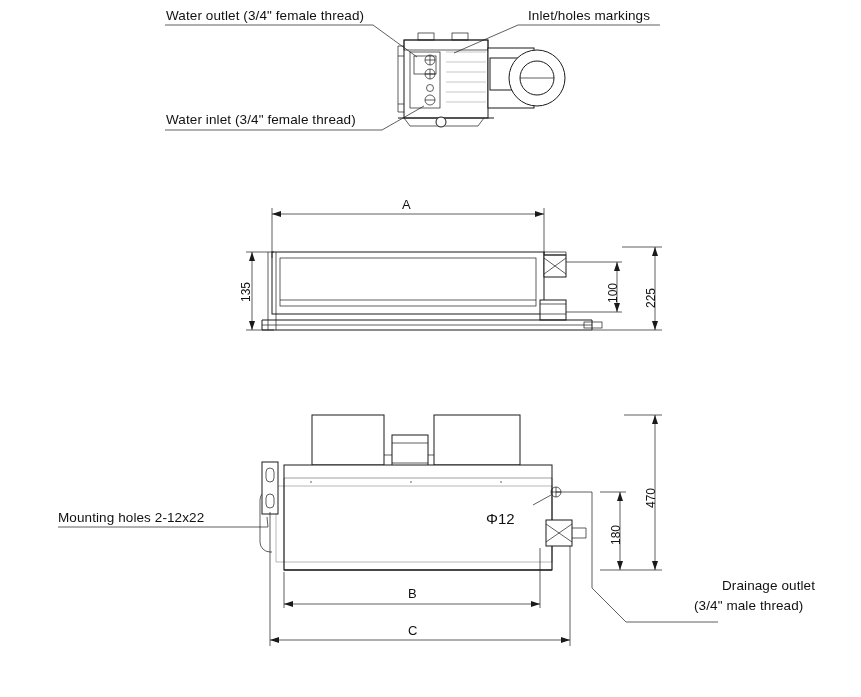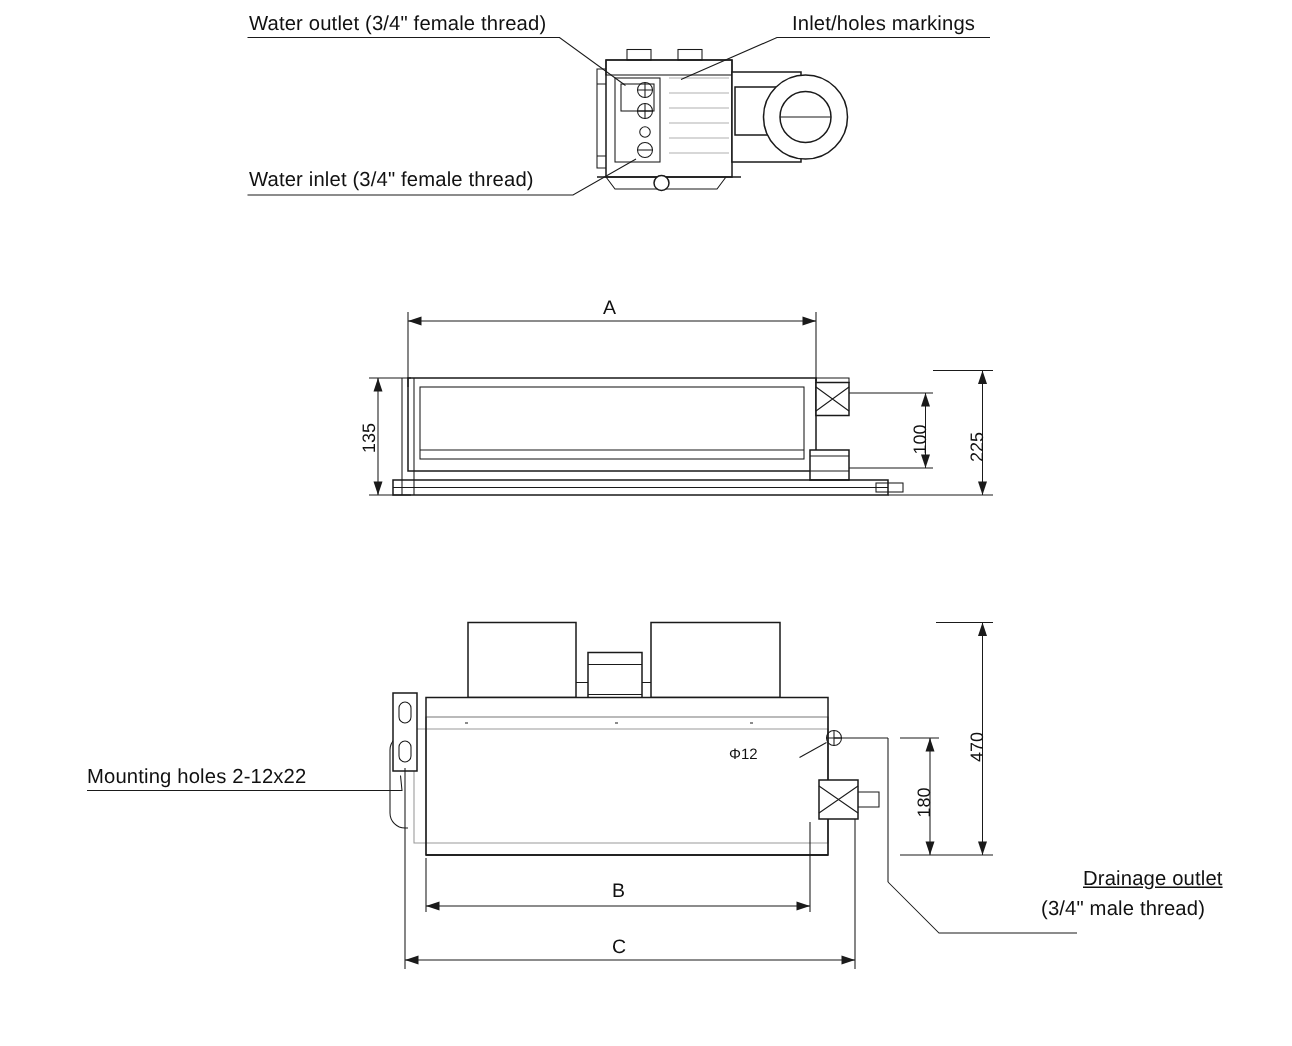--- a/index.html
+++ b/index.html
@@ -212,25 +212,25 @@
   </svg>
 
   <div class="lbl" style="left:166px; top:8px;">Water outlet (3/4" female thread)</div>
 
   <div class="lbl" style="left:528px; top:8px;">Inlet/holes markings</div>
 
   <div class="lbl" style="left:166px; top:112px;">Water inlet (3/4" female thread)</div>
 
   <div class="lbl" style="left:58px; top:510px;">Mounting holes 2-12x22</div>
 
-  <div class="lbl" style="left:722px; top:578px;text-decoration:underline;">Drainage outlet</div>
+  <div class="lbl" style="left:722px; top:578px;">Drainage outlet</div>
 
   <div class="lbl" style="left:694px; top:598px;">(3/4" male thread)</div>
 
-  <div class="dim" style="left:486px; top:497px; font-size:10px;">Φ12</div>
+  <div class="dim" style="left:486px; top:512px; font-size:15px;">Φ12</div>
 
   <div class="dim" style="left:402px; top:198px; font-size:13px;">A</div>
 
   <div class="dim vert" style="left:240px; top:302px;">135</div>
 
   <div class="dim vert" style="left:607px; top:303px;">100</div>
 
   <div class="dim vert" style="left:645px; top:308px;">225</div>
 
   <div class="dim vert" style="left:645px; top:508px;">470</div>

